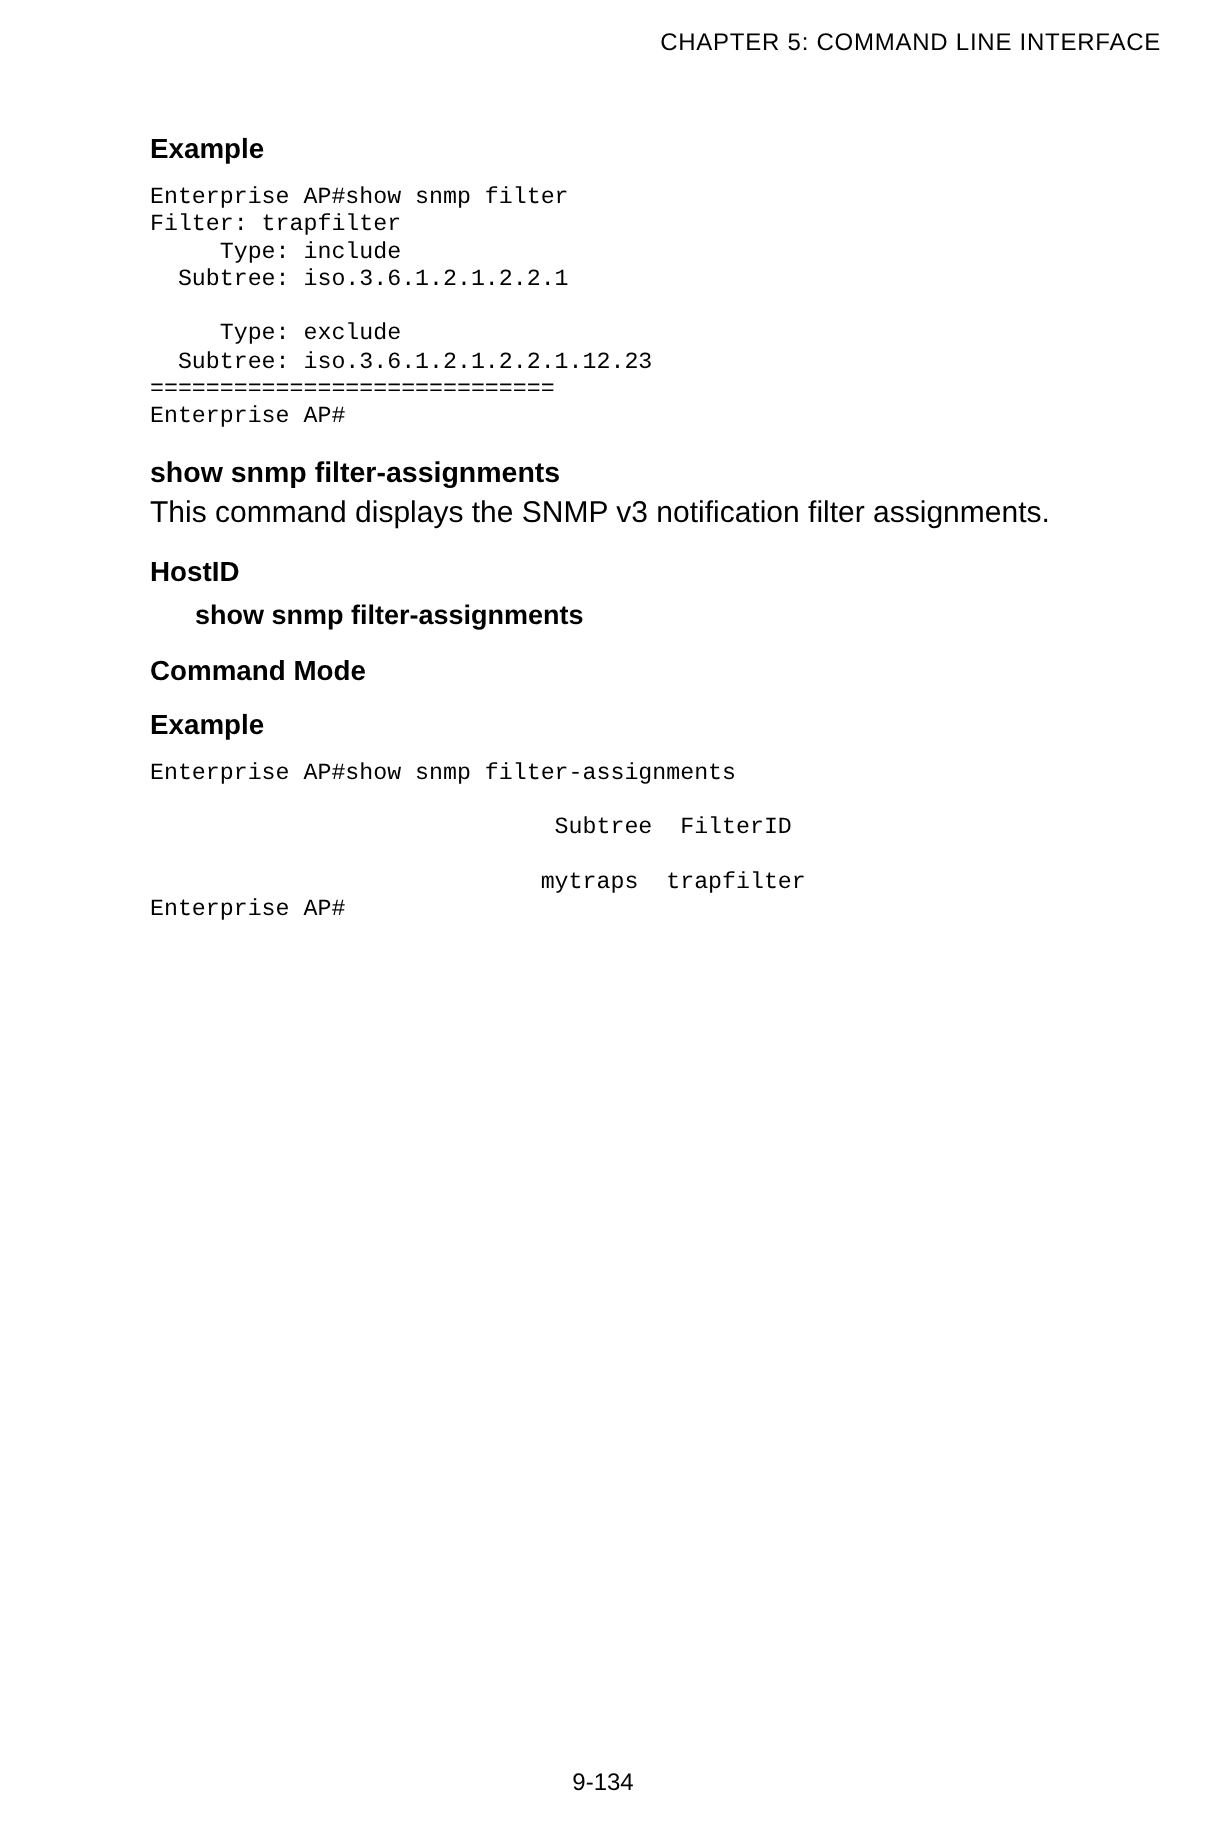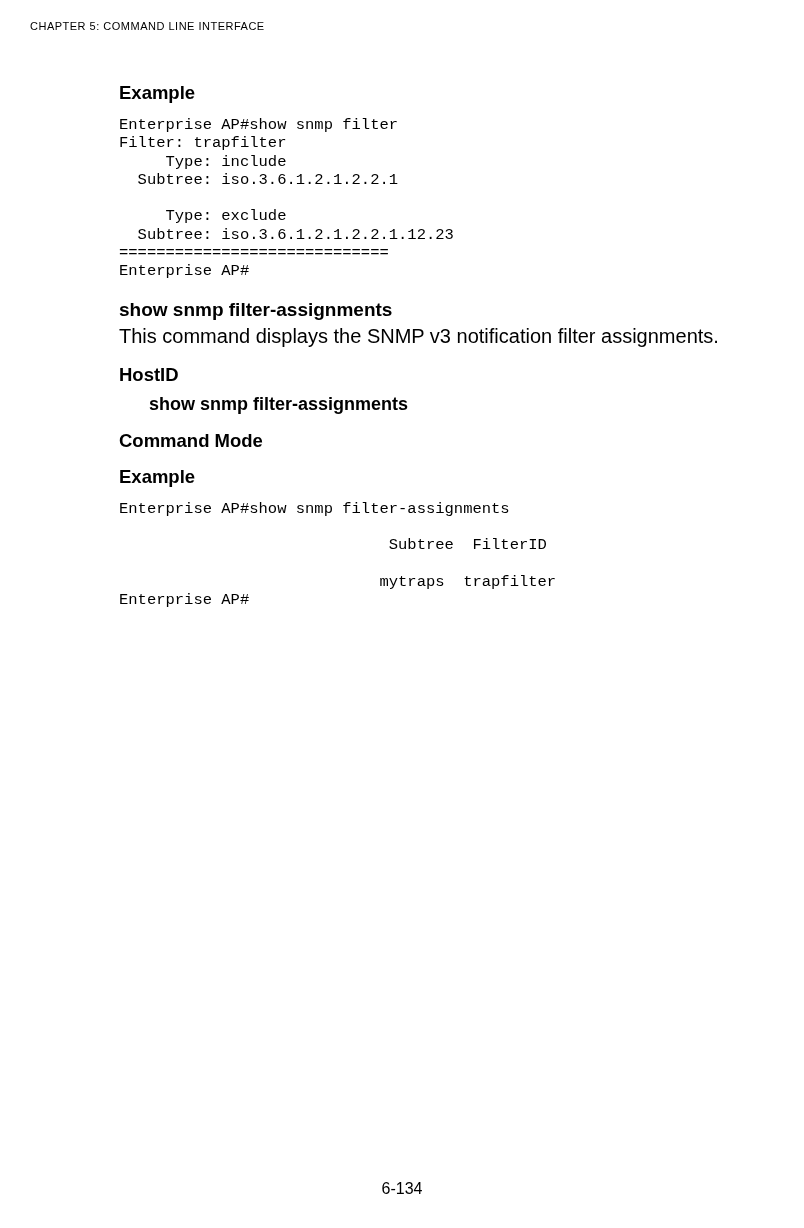--- a/index.html
+++ b/index.html
@@ -14,27 +14,28 @@
     position: relative;
   }
   .page {
     padding: 20px 30px 20px 30px;
     box-sizing: border-box;
     height: 100%;
     position: relative;
   }
   .running-header {
     font-variant: small-caps;
-    font-size: 11px;
+    font-size: 16px;
     letter-spacing: 0.5px;
     font-weight: 300;
     font-family: "Helvetica Neue", Arial, sans-serif;
+    text-align: right;
   }
   .content {
-    margin-left: 89px;
+    margin-left: 70px;
     margin-right: 10px;
     margin-top: 50px;
   }
   .heading {
     font-weight: 700;
     font-size: 18.5px;
     margin-top: 14px;
     margin-bottom: 6px;
   }
   .heading-big {
@@ -104,14 +105,14 @@
     <div class="heading">Example</div>
     <div class="code">Enterprise AP#show snmp filter-assignments
 
                              Subtree  FilterID
 
                             mytraps  trapfilter
 Enterprise AP#</div>
 
   </div>
 
-  <div class="page-num">6-134</div>
+  <div class="page-num">9-134</div>
 </div>
 
 </body></html>

